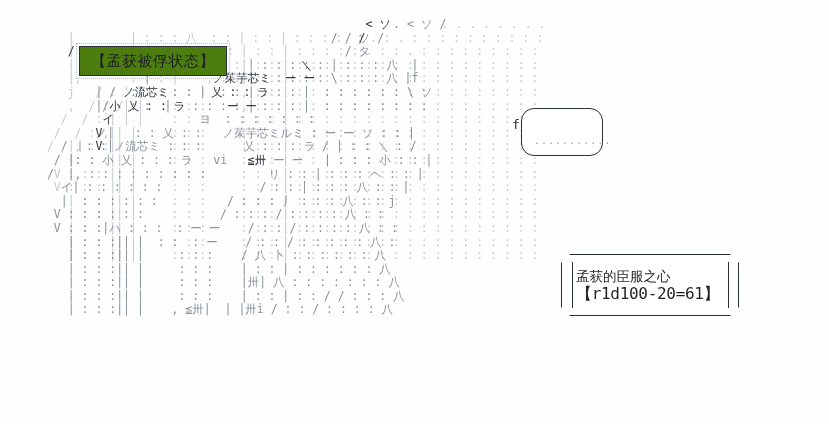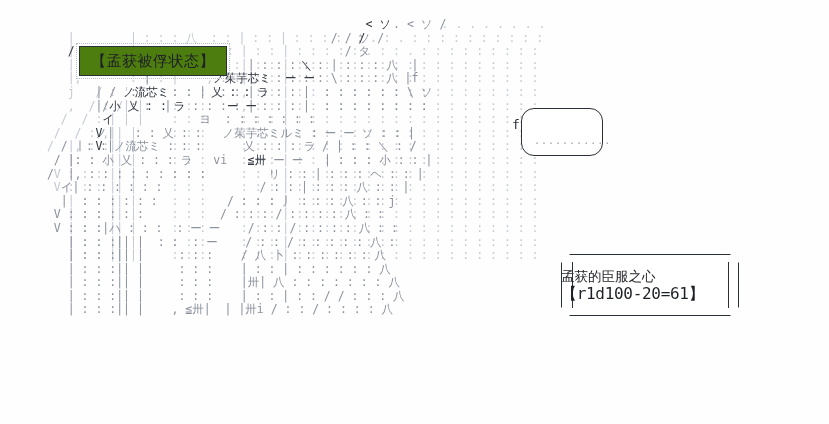--- a/index.html
+++ b/index.html
@@ -86,20 +86,21 @@
     border:1.4px solid #2b2f36;
     clip-path:polygon(9px 0,calc(100% - 9px) 0,100% 9px,100% calc(100% - 9px),
                       calc(100% - 9px) 100%,9px 100%,0 calc(100% - 9px),0 9px);
   }
   .bubble-dice-inner{
     position:absolute;
     left:561px; top:254px;
     width:178px; height:62px;
     display:flex;flex-direction:column;
     justify-content:center;
+    padding-left:15px;
     box-sizing:border-box;
   }
   .bubble-dice-inner .line{
     font-family:"DejaVu Sans","Liberation Sans",sans-serif;
     font-size:13.5px;
     color:#1d2026;
     line-height:18px;
     white-space:nowrap;
   }
   .bubble-dice-inner .line.mono{

